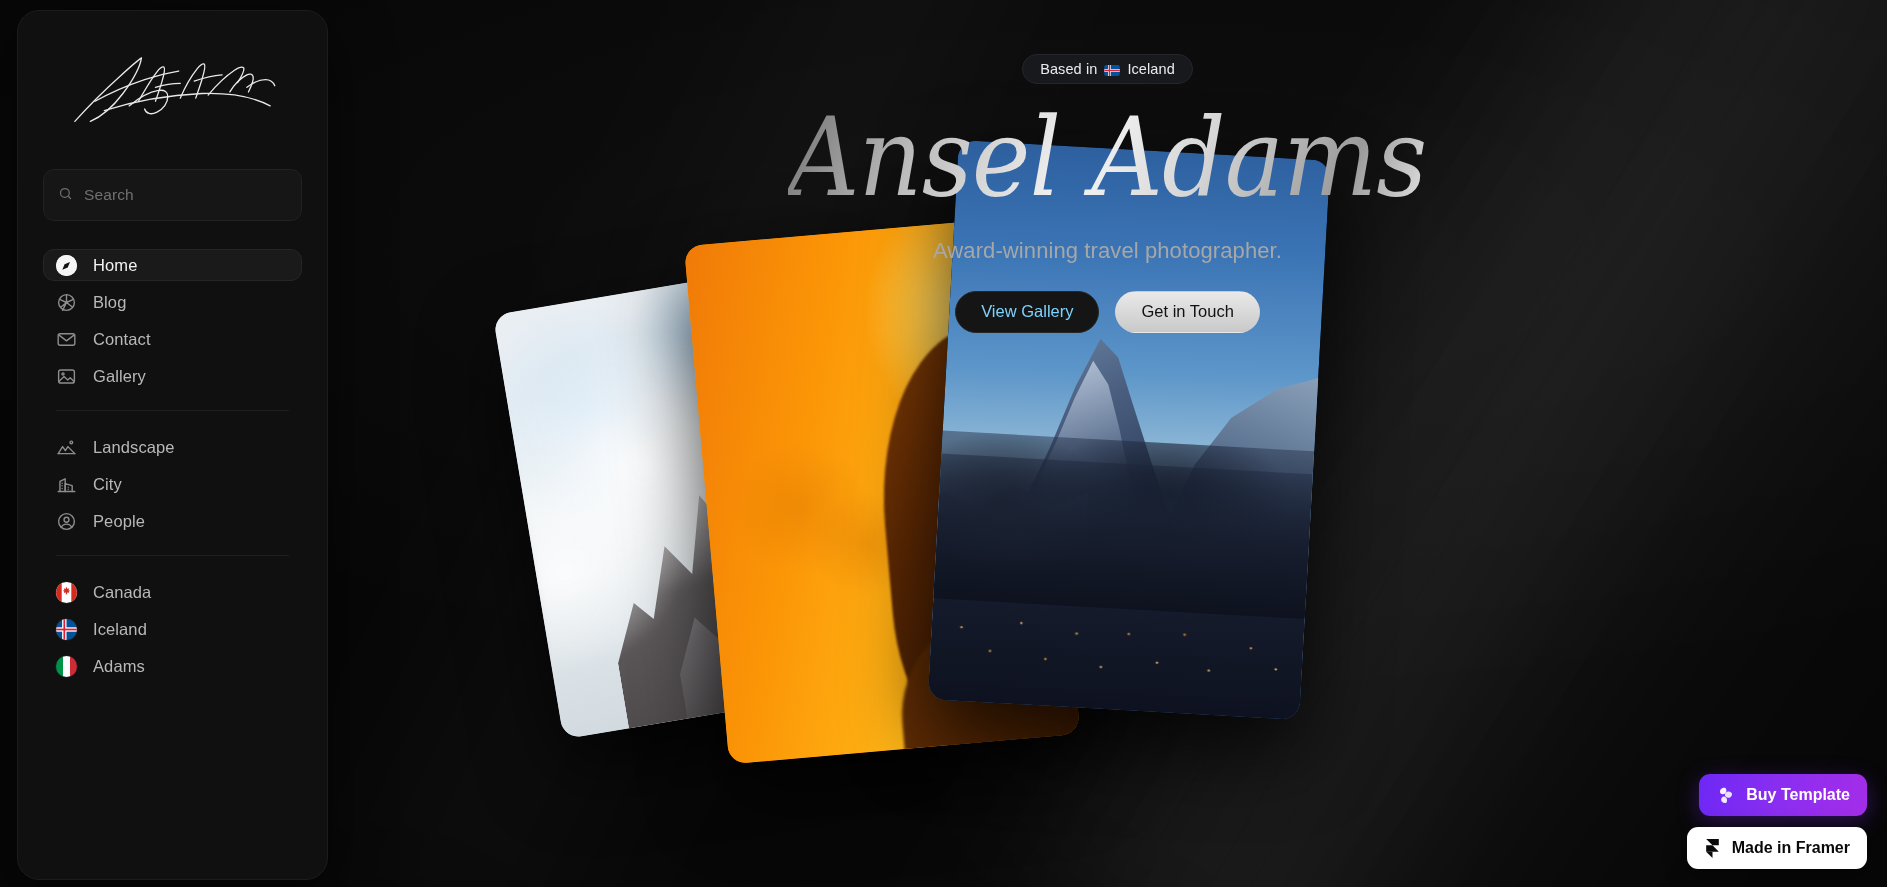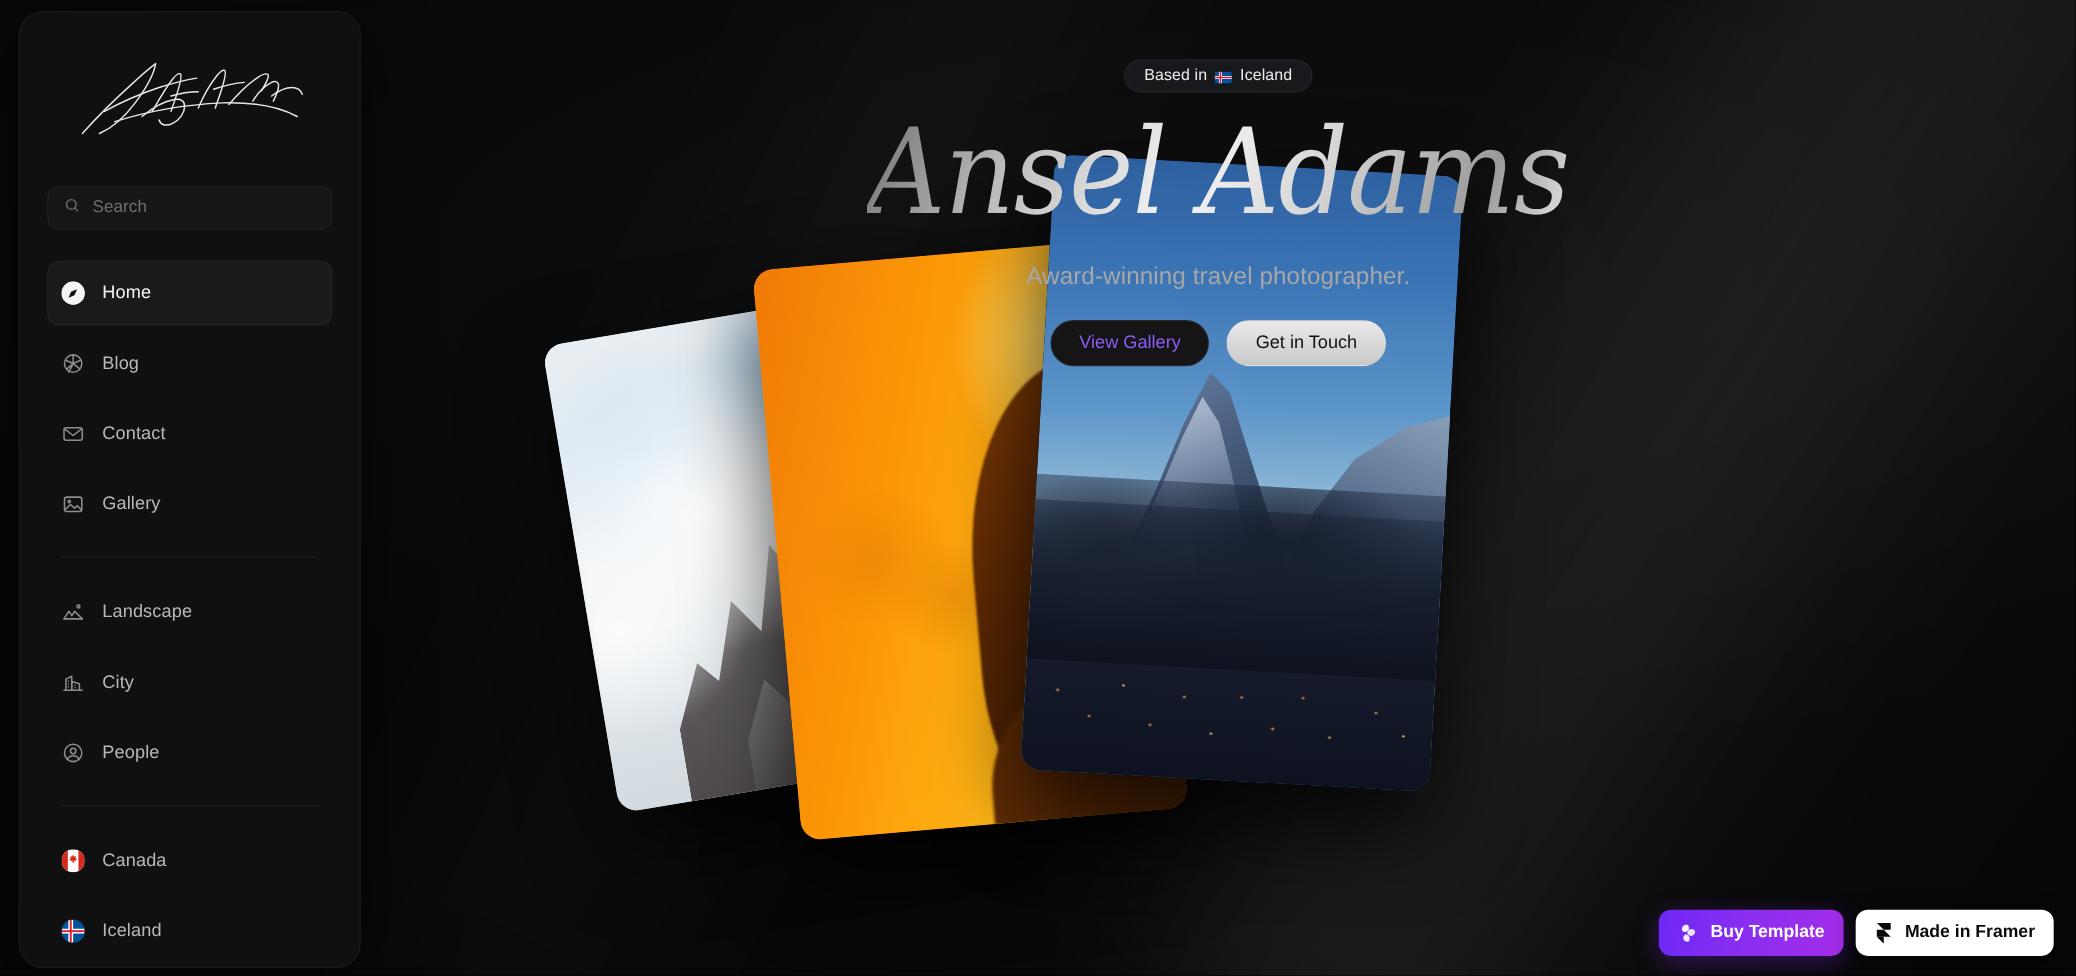--- a/index.html
+++ b/index.html
@@ -63,34 +63,34 @@
 
   .logo-wrap {
     height:158px;
     display:flex; align-items:center; justify-content:center;
     padding:0 26px;
   }
   .logo-wrap svg { width:100%; height:auto; display:block; }
 
   .search-box {
     margin:0 5px 28px 5px;
-    height:40px;
+    height:52px;
     background:#161616;
     border:1px solid #222;
     border-radius:11px;
     display:flex; align-items:center;
     gap:11px; padding:0 14px;
     cursor:text;
   }
   .search-box svg { width:15px; height:15px; flex:none; stroke:#6d6d6d; }
   .search-ph { color:#707070; font-size:15.5px; letter-spacing:.1px; }
 
   .nav-group { padding:0 5px; }
   .nav-item {
-    height:59px;
+    height:32px;
     display:flex; align-items:center; gap:16px;
     padding:0 13px;
     border-radius:11px;
     cursor:pointer;
     margin-bottom:5px;
   }
   .nav-item .ic { width:21px; height:21px; flex:none; display:block; }
   .nav-item .ic svg { width:21px; height:21px; display:block; stroke:#8d8d8d; }
   .nav-item .lbl { font-size:16.5px; color:#b8b8b8; letter-spacing:.1px; }
   .nav-item.active {
@@ -184,21 +184,21 @@
     display:flex; align-items:center; justify-content:center;
     padding:0 25px;
     font-size:16.5px;
     cursor:pointer;
     white-space:nowrap;
     border:1px solid transparent;
   }
   .btn-dark {
     background:#151515;
     border-color:#272727;
-    color:#8b5cf6;
+    color:#7dd3fc;
   }
   .btn-light {
     background:linear-gradient(180deg,#e9e9e9,#c9c9c9);
     color:#111;
   }
 
   
   #cards {
     position:absolute;
     left:328px; right:0; top:0; bottom:0;
@@ -370,21 +370,21 @@
       radial-gradient(2px 1.6px at 61% 60%, #ffc972 0%, rgba(0,0,0,0) 100%),
       radial-gradient(2px 1.6px at 68% 36%, #ffa832 0%, rgba(0,0,0,0) 100%),
       radial-gradient(2px 1.6px at 75% 64%, #ffd17f 0%, rgba(0,0,0,0) 100%),
       radial-gradient(2px 1.6px at 86% 44%, #ffbc55 0%, rgba(0,0,0,0) 100%),
       radial-gradient(2px 1.6px at 93% 60%, #ffc968 0%, rgba(0,0,0,0) 100%);
   }
 
   
   #float {
     position:absolute; right:20px; bottom:18px;
-    display:flex; align-items:flex-end; gap:11px;
+    display:flex; flex-direction:column; align-items:flex-end; gap:11px;
     z-index:9;
   }
   .fbtn {
     height:42px;
     border-radius:11px;
     display:flex; align-items:center; gap:11px;
     padding:0 17px;
     font-size:16px; font-weight:bold;
     cursor:pointer;
     white-space:nowrap;

